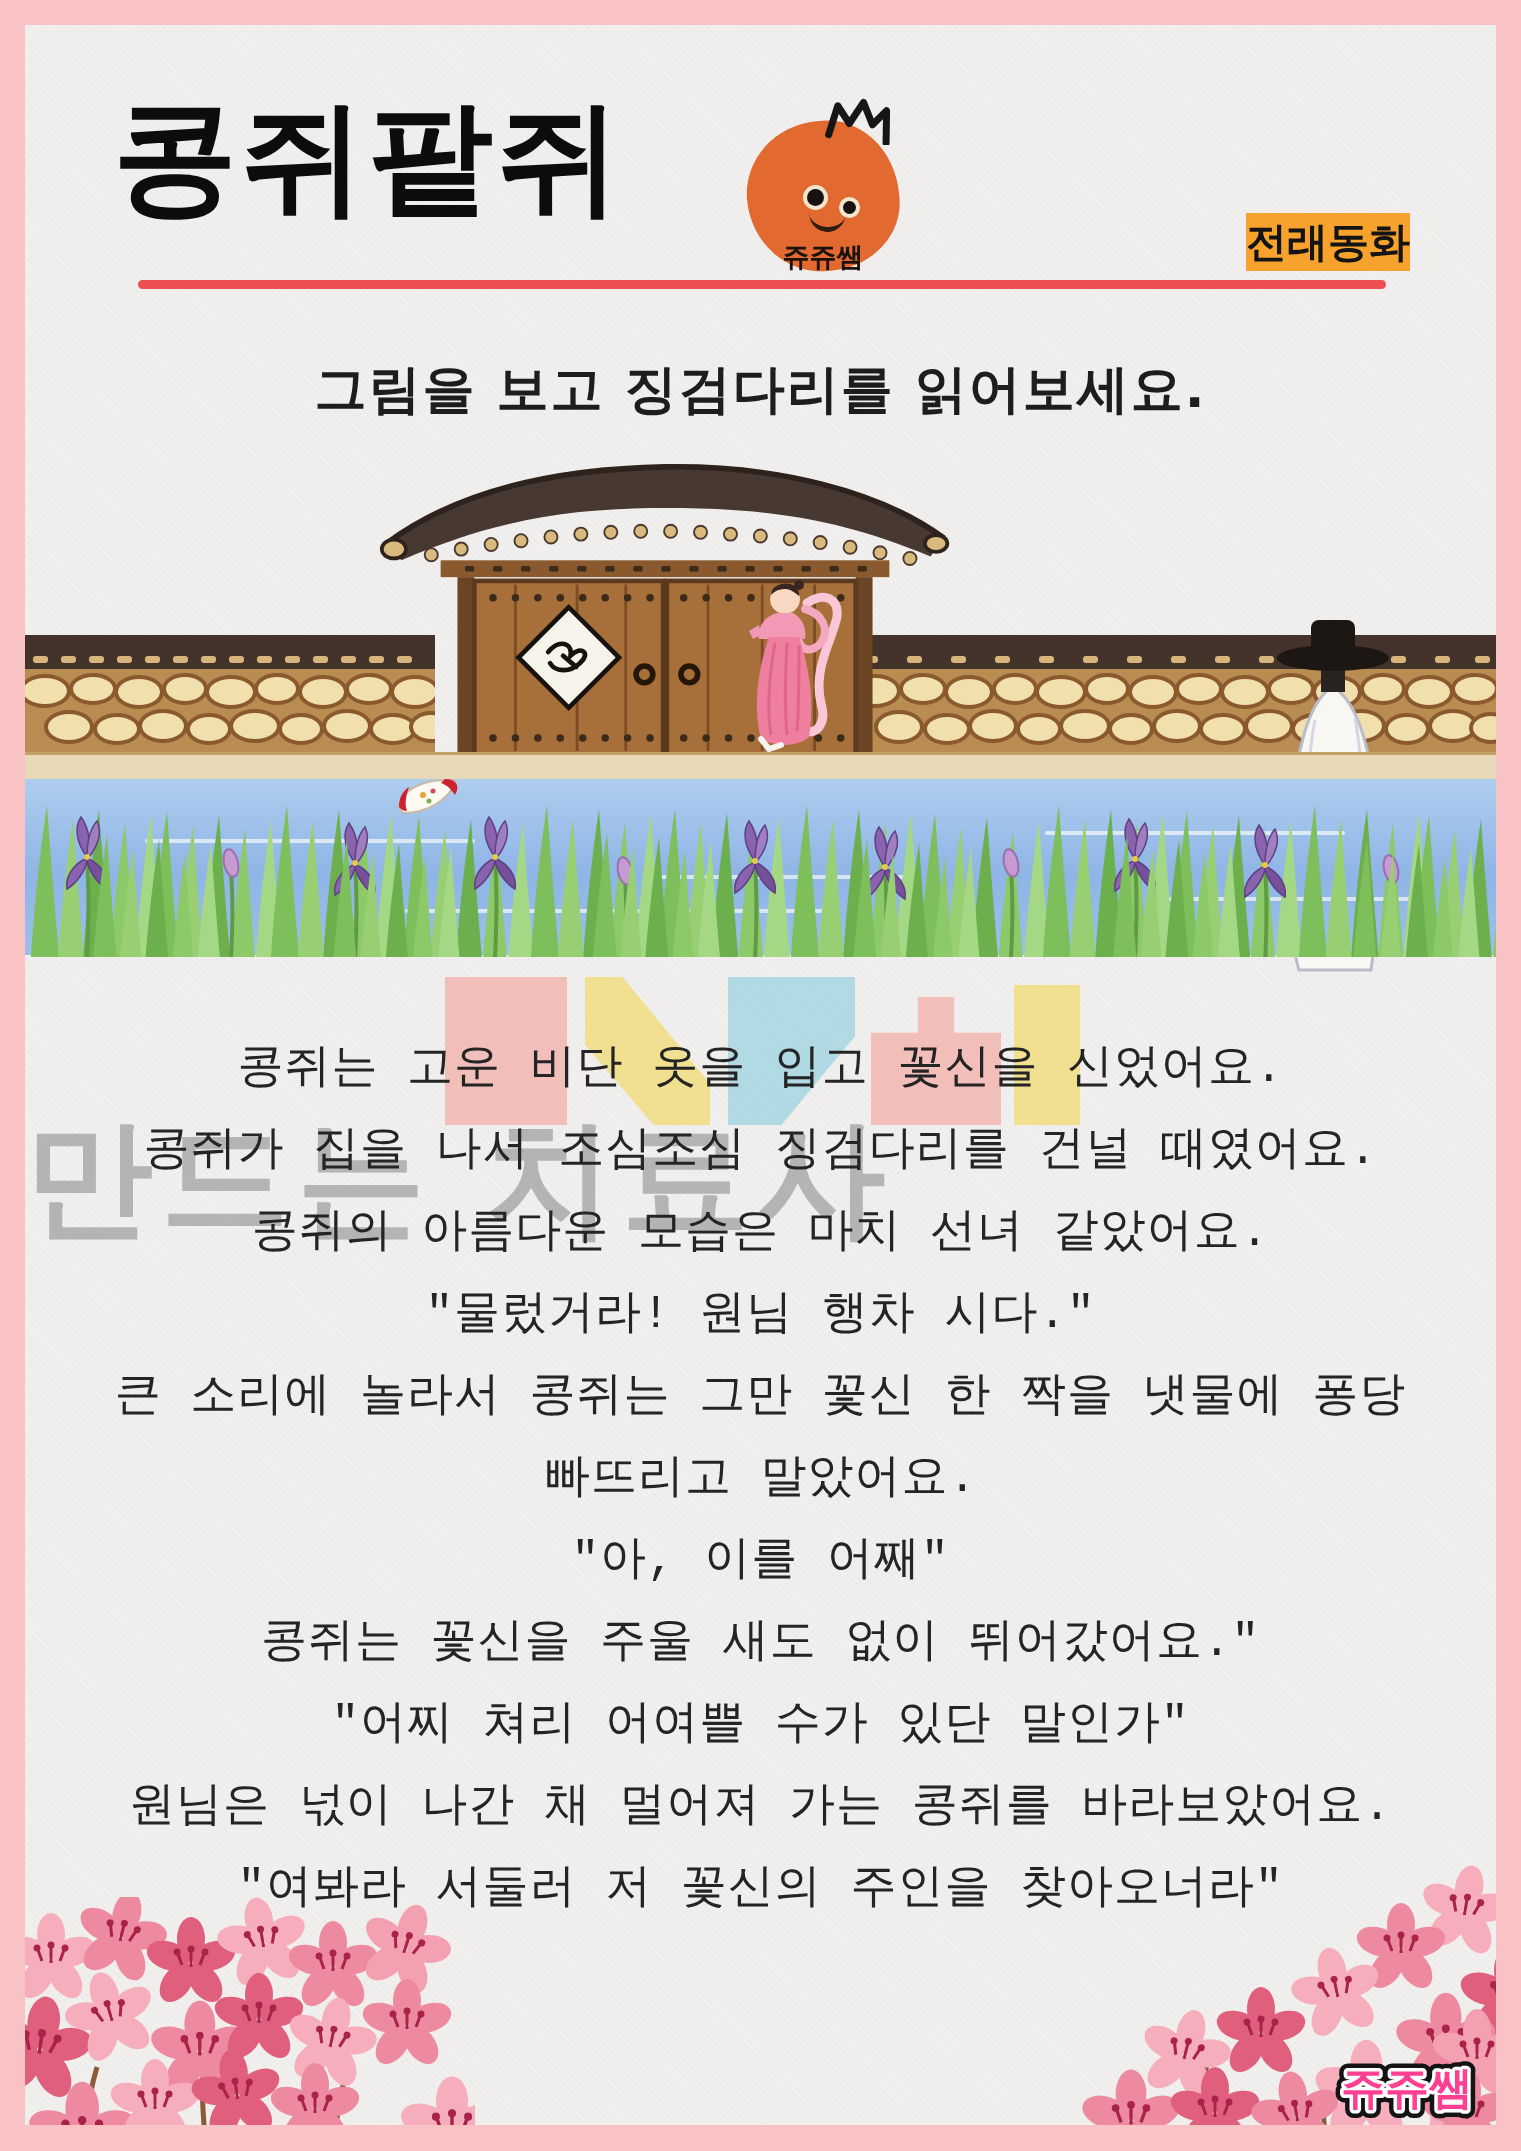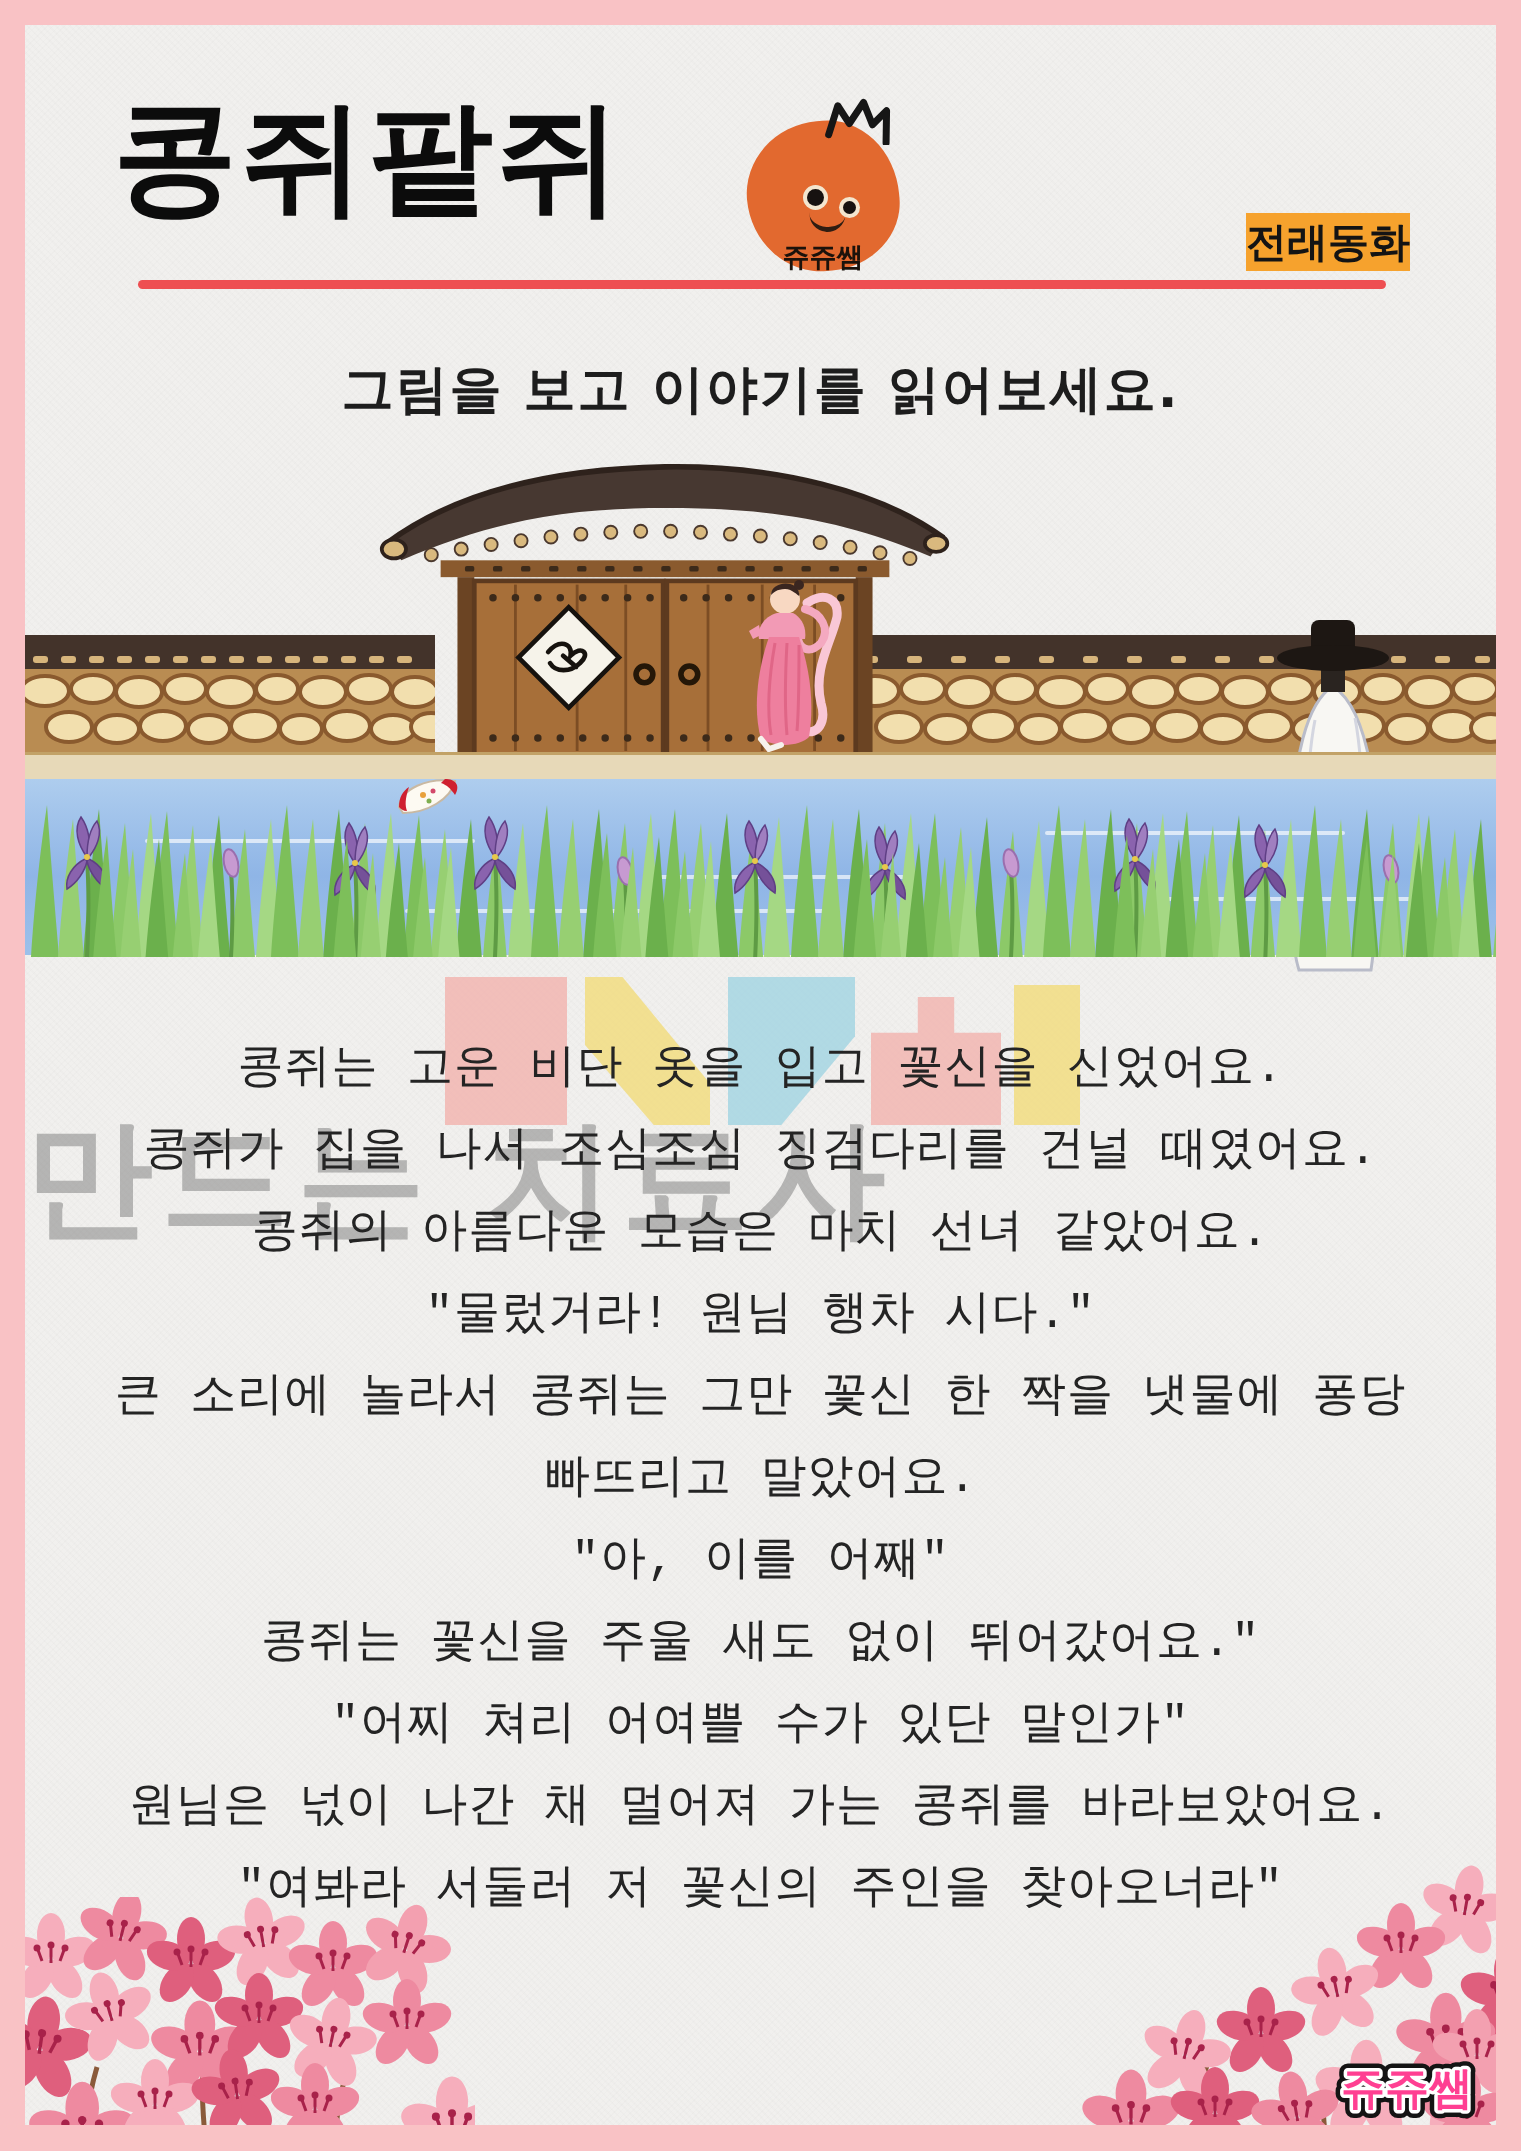--- a/index.html
+++ b/index.html
@@ -46,21 +46,21 @@
         <path d="M8,44 L13,14 L27,30 L38,7 L50,28 L62,12 L66,44" fill="none" stroke="#161616" stroke-width="7" stroke-linecap="round" stroke-linejoin="round" transform="rotate(8 37 25)"></path>
       </svg>
       <div class="eye eye-l"></div>
       <div class="eye eye-r"></div>
       <div class="smile"></div>
       <div class="mascot-label">쥬쥬쌤</div>
     </div>
 
     <div class="abs badge">전래동화</div>
     <div class="abs divider"></div>
-    <div class="abs instruction">그림을 보고 이야기를 읽어보세요.</div>
+    <div class="abs instruction">그림을 보고 징검다리를 읽어보세요.</div>
 
     <div class="abs illu">
 
       <svg class="abs" style="left:0;top:610px" width="410" height="125" viewBox="0 0 410 125">
         <rect x="0" y="0" width="410" height="34" fill="#43332a"></rect>
         <g fill="#d7b57c">
             <rect x="8" y="21" width="15" height="7" rx="3"></rect>
             <rect x="36" y="21" width="15" height="7" rx="3"></rect>
             <rect x="64" y="21" width="15" height="7" rx="3"></rect>
             <rect x="92" y="21" width="15" height="7" rx="3"></rect>

